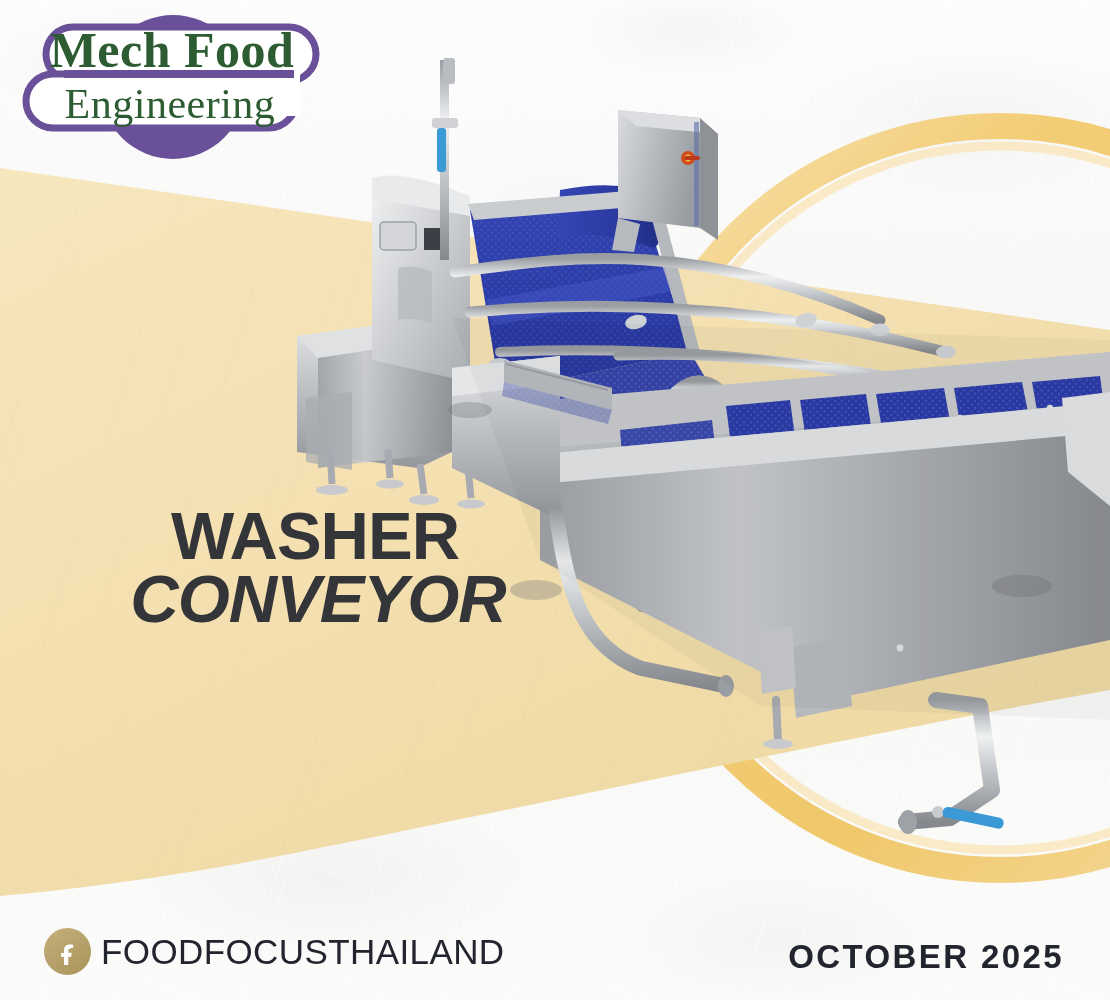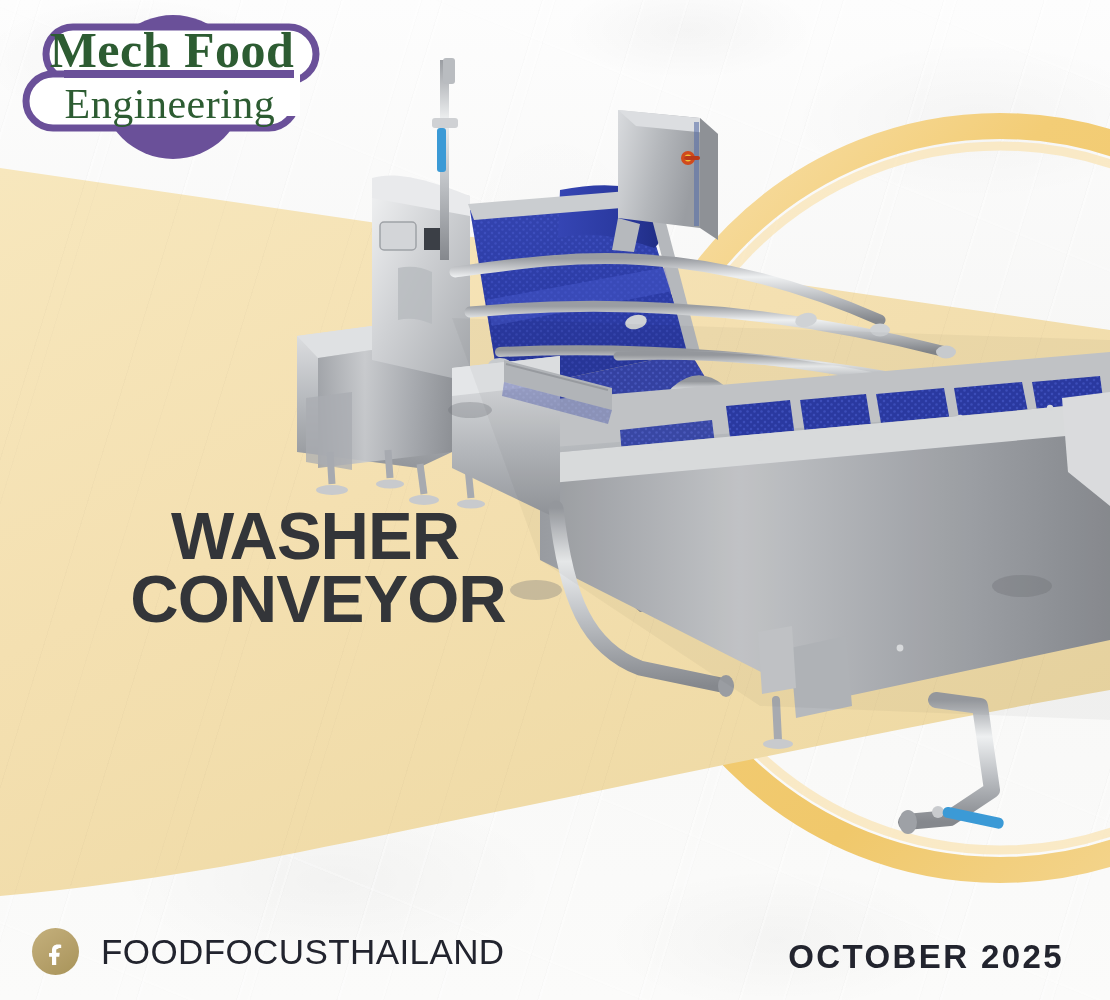--- a/index.html
+++ b/index.html
@@ -67,26 +67,26 @@
     position:absolute; left:55px; top:505px;
     width:520px;
     font-weight:700;
     font-size:67px; line-height:.94;
     letter-spacing:-1px;
     color:#333539;
     text-transform:uppercase;
     text-align:center;
   }
   .headline div{ white-space:nowrap; }
-  .hl-2{ padding-left:6px; }
+  .hl-2{ padding-left:6px;font-style:italic; }
 
   
   .fb-row{
-    position:absolute; left:32px; top:928px;
-    display:flex; align-items:center; gap:22px;
+    position:absolute; left:44px; top:928px;
+    display:flex; align-items:center; gap:10px;
   }
   .fb-circle{
     width:47px; height:47px; border-radius:50%;
     background:linear-gradient(145deg,#c4b07c 0%,#b5a06a 55%,#a89459 100%);
     display:flex; align-items:center; justify-content:center;
     flex:0 0 auto;
   }
   .fb-circle svg{ display:block; }
   .fb-handle{
     font-size:35px; font-weight:400; letter-spacing:.4px;

